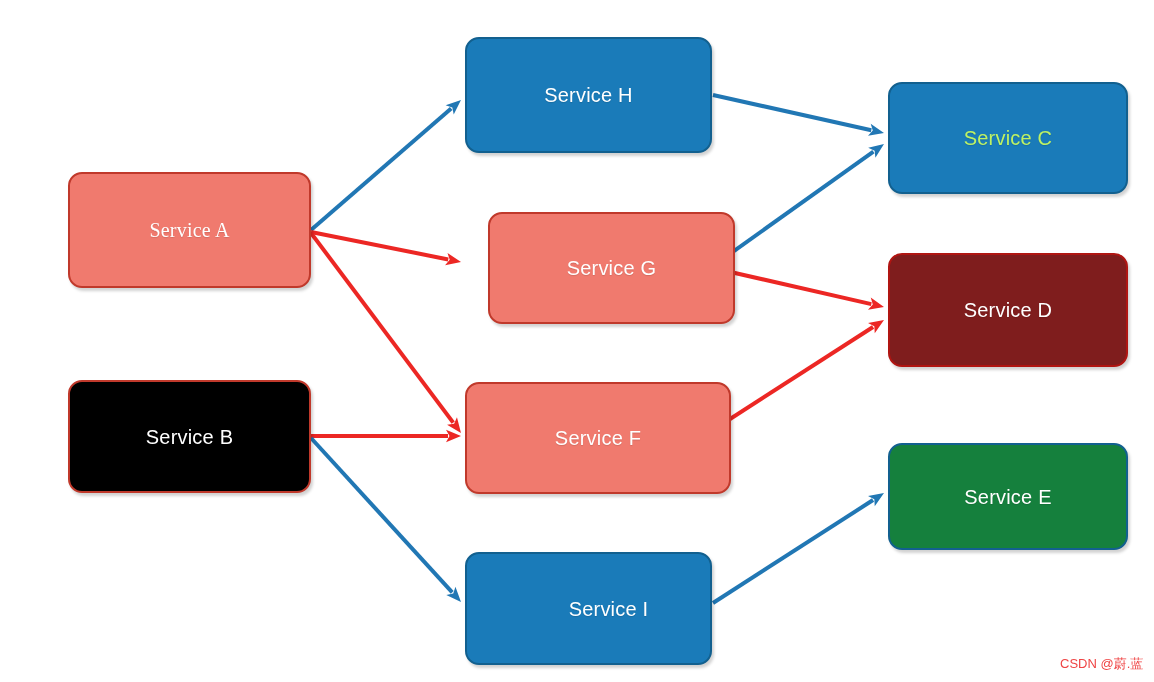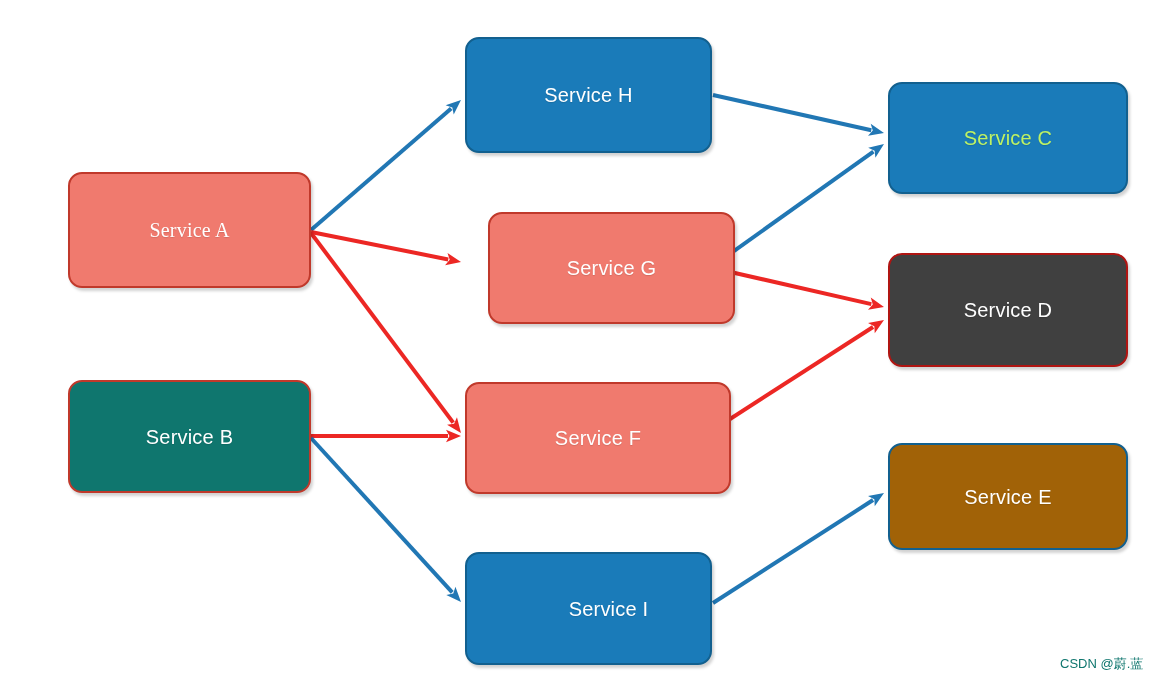--- a/index.html
+++ b/index.html
@@ -99,41 +99,41 @@
       <g>
         <line x1="713" y1="603" x2="873.0667576759319" y2="500.0330798575877" stroke="#2177b4" stroke-width="4" stroke-linecap="butt"></line>
         <polygon points="884,493 874.7389584812324,506.3294077133106 874.3282856364012,499.2215706432507 868.0304823093795,495.9007765734302" fill="#2177b4"></polygon>
       </g>
     </svg>
 
   <div id="node-layer">
       <div class="node" style="left: 68px; top: 172px; width: 243px; height: 116px; background: rgb(240, 122, 110); border-color: rgb(192, 57, 43);">
         <span class="node-label" style="color: rgb(255, 255, 255); font-family: Liberation Serif, serif;">Service A</span>
       </div>
-      <div class="node" style="left: 68px; top: 380px; width: 243px; height: 113px; background: #0f766e; border-color: rgb(192, 57, 43);">
+      <div class="node" style="left: 68px; top: 380px; width: 243px; height: 113px; background: #000000; border-color: rgb(192, 57, 43);">
         <span class="node-label" style="color: rgb(255, 255, 255);">Service B</span>
       </div>
       <div class="node" style="left: 465px; top: 37px; width: 247px; height: 116px; background: rgb(26, 123, 185); border-color: rgb(18, 96, 143);">
         <span class="node-label" style="color: rgb(255, 255, 255);">Service H</span>
       </div>
       <div class="node" style="left: 488px; top: 212px; width: 247px; height: 112px; background: rgb(240, 122, 110); border-color: rgb(192, 57, 43);">
         <span class="node-label" style="color: rgb(255, 255, 255);">Service G</span>
       </div>
       <div class="node" style="left: 465px; top: 382px; width: 266px; height: 112px; background: rgb(240, 122, 110); border-color: rgb(192, 57, 43);">
         <span class="node-label" style="color: rgb(255, 255, 255);">Service F</span>
       </div>
       <div class="node" style="left: 465px; top: 552px; width: 247px; height: 113px; background: rgb(26, 123, 185); border-color: rgb(18, 96, 143); padding-left: 40px;">
         <span class="node-label" style="color: rgb(255, 255, 255);">Service I</span>
       </div>
       <div class="node" style="left: 888px; top: 82px; width: 240px; height: 112px; background: rgb(26, 123, 185); border-color: rgb(18, 96, 143);">
         <span class="node-label" style="color: #bef264;">Service C</span>
       </div>
-      <div class="node" style="left: 888px; top: 253px; width: 240px; height: 114px; background: #404040; border-color: rgb(176, 21, 18);">
+      <div class="node" style="left: 888px; top: 253px; width: 240px; height: 114px; background: #7f1d1d; border-color: rgb(176, 21, 18);">
         <span class="node-label" style="color: rgb(255, 255, 255);">Service D</span>
       </div>
-      <div class="node" style="left: 888px; top: 443px; width: 240px; height: 107px; background: #a16207; border-color: rgb(18, 96, 143);">
+      <div class="node" style="left: 888px; top: 443px; width: 240px; height: 107px; background: #15803d; border-color: rgb(18, 96, 143);">
         <span class="node-label" style="color: rgb(255, 255, 255);">Service E</span>
       </div>
     </div>
 
-  <div class="watermark" style="left: 1060px; top: 655px; color: #0f766e;">CSDN @蔚.蓝</div>
+  <div class="watermark" style="left: 1060px; top: 655px; color: #ef4444;">CSDN @蔚.蓝</div>
 
 </div>
 
 </body></html>

